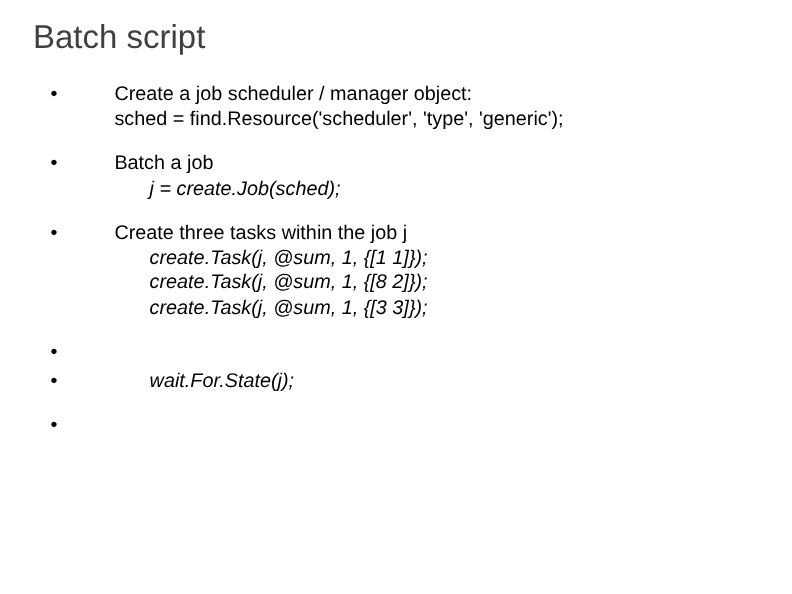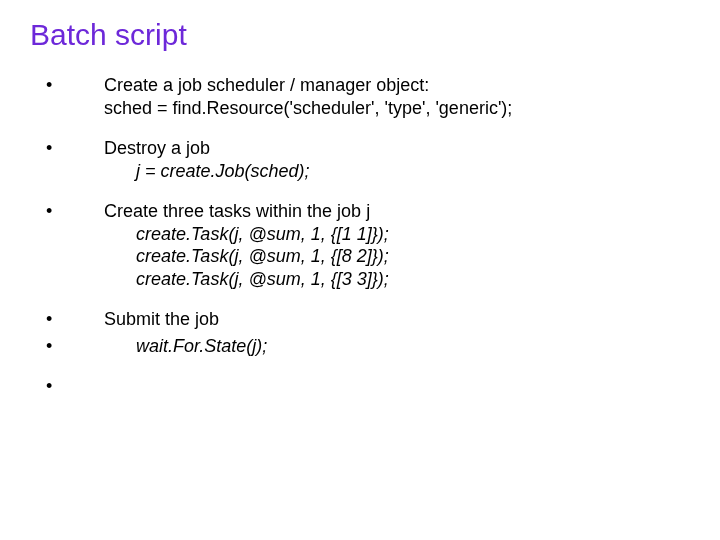--- a/index.html
+++ b/index.html
@@ -13,21 +13,21 @@
   }
   .slide {
     position: relative;
     width: 720px;
     height: 540px;
     box-sizing: border-box;
     padding: 18px 28px 20px 28px;
   }
   .title {
     font-size: 30px;
-    color: #6d28d9;
+    color: #404040;
     margin: 0 0 22px 2px;
     font-weight: normal;
   }
   .bullets {
     margin-left: 12px;
   }
   .bullet-row {
     display: flex;
     align-items: flex-start;
     margin-bottom: 18px;
@@ -66,39 +66,38 @@
       <div class="bullet-mark">•</div>
       <div class="bullet-body">
         <div>Create a job scheduler / manager object:</div>
         <div class="indent-small">sched = find.Resource('scheduler', 'type', 'generic');</div>
       </div>
     </div>
 
     <div class="bullet-row">
       <div class="bullet-mark">•</div>
       <div class="bullet-body">
-        <div>Destroy a job</div>
+        <div>Batch a job</div>
         <div class="indent">j = create.Job(sched);</div>
       </div>
     </div>
 
     <div class="bullet-row">
       <div class="bullet-mark">•</div>
       <div class="bullet-body">
         <div>Create three tasks within the job j</div>
         <div class="indent">create.Task(j, @sum, 1, {[1 1]});</div>
         <div class="indent">create.Task(j, @sum, 1, {[8 2]});</div>
         <div class="indent">create.Task(j, @sum, 1, {[3 3]});</div>
       </div>
     </div>
 
     <div class="bullet-row tight">
       <div class="bullet-mark">•</div>
       <div class="bullet-body">
-        <div>Submit the job</div>
       </div>
     </div>
 
     <div class="bullet-row">
       <div class="bullet-mark">•</div>
       <div class="bullet-body">
         <div class="indent">wait.For.State(j);</div>
       </div>
     </div>
 

